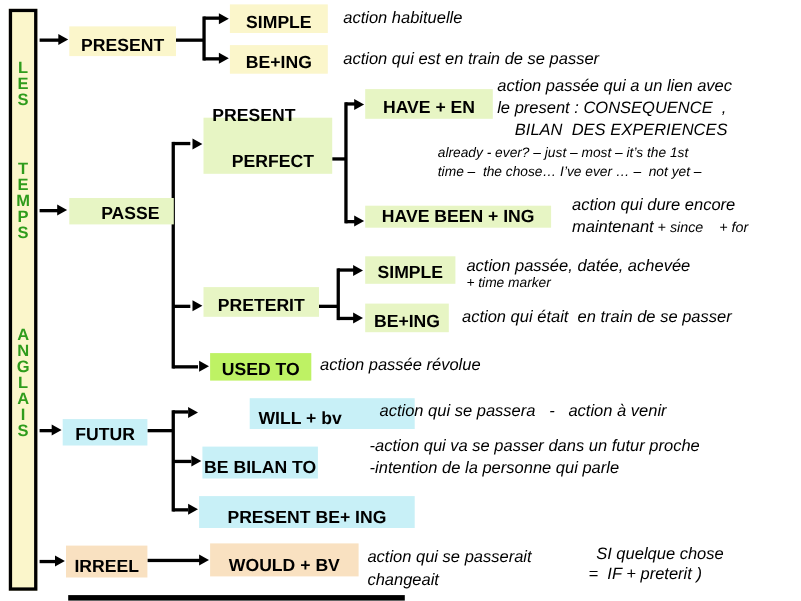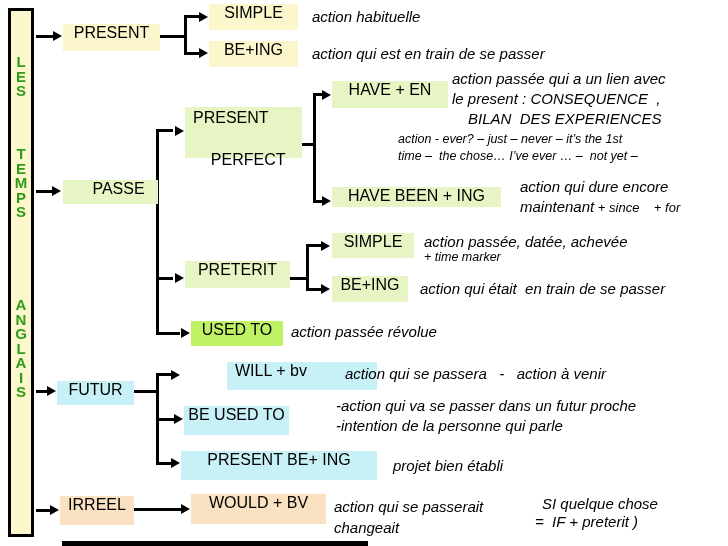--- a/index.html
+++ b/index.html
@@ -1,19 +1,19 @@
 <!DOCTYPE html>
 <html><head>
 <meta charset="utf-8">
 <style>
   html,body{margin:0;padding:0;}
   body{width:728px;height:546px;background:#fff;font-family:"Liberation Sans", sans-serif;position:relative;overflow:hidden;}
   .stage{position:absolute;left:0;top:0;width:728px;height:546px;}
-  .box{position:absolute;display:flex;align-items:flex-start;justify-content:center;
-       font-weight:normal;color:#000;white-space:pre;}
+  .box{position:absolute;display:flex;align-items:flex-end;justify-content:center;
+       font-weight:bold;color:#000;white-space:pre;}
   .yellow{background:#fbf6cb;}
   .green{background:#e7f5c4;}
   .lime{background:#bef264;}
   .cyan{background:#c8f0f7;}
   .peach{background:#f9e1c1;}
   .desc{position:absolute;font-style:italic;font-size:15px;color:#000;white-space:pre;}
   .desc.sm{font-size:12.5px;}
   .line{position:absolute;background:#000;}
   .arrow{position:absolute;width:0;height:0;border-left:9px solid #000;
          border-top:5px solid transparent;border-bottom:5px solid transparent;}
@@ -123,49 +123,48 @@
   <div class="box green" style="left:332px;top:233px;width:82px;height:25px;font-size:16px;"><span>SIMPLE</span></div>
 
   <div class="box green" style="left:332px;top:276px;width:76px;height:26px;font-size:16px;"><span>BE+ING</span></div>
 
   <div class="box lime" style="left:191px;top:321px;width:92px;height:25px;font-size:16px;"><span>USED TO</span></div>
 
   <div class="box cyan" style="left:57px;top:381px;width:77px;height:24px;font-size:16px;"><span>FUTUR</span></div>
 
   <div class="box cyan" style="left:181px;top:362px;width:150px;height:28px;font-size:16px;justify-content:flex-start;padding-left:8px;box-sizing:border-box;margin-left:46px;"><span>WILL + bv</span></div>
 
-  <div class="box cyan" style="left:184px;top:406px;width:105px;height:29px;font-size:16px;"><span>BE USED TO</span></div>
+  <div class="box cyan" style="left:184px;top:406px;width:105px;height:29px;font-size:16px;"><span>BE BILAN TO</span></div>
 
   <div class="box cyan" style="left:181px;top:451px;width:196px;height:29px;font-size:16px;"><span>PRESENT BE+ ING</span></div>
 
   <div class="box peach" style="left:60px;top:496px;width:74px;height:29px;font-size:16px;"><span>IRREEL</span></div>
 
   <div class="box peach" style="left:191px;top:494px;width:135px;height:30px;font-size:16px;"><span>WOULD + BV</span></div>
 
   <div class="desc" style="left:312px;top:8px;">action habituelle</div>
   <div class="desc" style="left:312px;top:45px;">action qui est en train de se passer</div>
 
   <div class="desc" style="left:452px;top:70px;">action passée qui a un lien avec</div>
   <div class="desc" style="left:452px;top:90px;">le present : CONSEQUENCE  ,</div>
   <div class="desc" style="left:468px;top:110px;">BILAN  DES EXPERIENCES</div>
-  <div class="desc sm" style="left:398px;top:132px;">action - ever? – just – never – it’s the 1st</div>
+  <div class="desc sm" style="left:398px;top:132px;">already - ever? – just – most – it’s the 1st</div>
   <div class="desc sm" style="left:398px;top:149px;">time –  the chose… I’ve ever … –  not yet –</div>
 
   <div class="desc" style="left:520px;top:178px;">action qui dure encore</div>
   <div class="desc" style="left:520px;top:198px;text-align:center;"><span>maintenant</span><span class="sm" style="font-size:13px;"> + since    + for</span></div>
 
   <div class="desc" style="left:424px;top:233px;">action passée, datée, achevée</div>
   <div class="desc sm" style="left:424px;top:250px;">+ time marker</div>
   <div class="desc" style="left:420px;top:280px;">action qui était  en train de se passer</div>
 
   <div class="desc" style="left:291px;top:323px;">action passée révolue</div>
 
   <div class="desc" style="left:345px;top:365px;">action qui se passera   -   action à venir</div>
   <div class="desc" style="left:336px;top:397px;">-action qui va se passer dans un futur proche</div>
   <div class="desc" style="left:336px;top:417px;">-intention de la personne qui parle</div>
-  <div class="desc" style="left:393px;top:457px;">projet bien établi</div>
 
   <div class="desc" style="left:334px;top:498px;">action qui se passerait</div>
   <div class="desc" style="left:334px;top:519px;">changeait</div>
   <div class="desc" style="left:542px;top:495px;">SI quelque chose</div>
   <div class="desc" style="left:535px;top:513px;">=  IF + preterit )</div>
 
 </div>
 
 </body></html>

